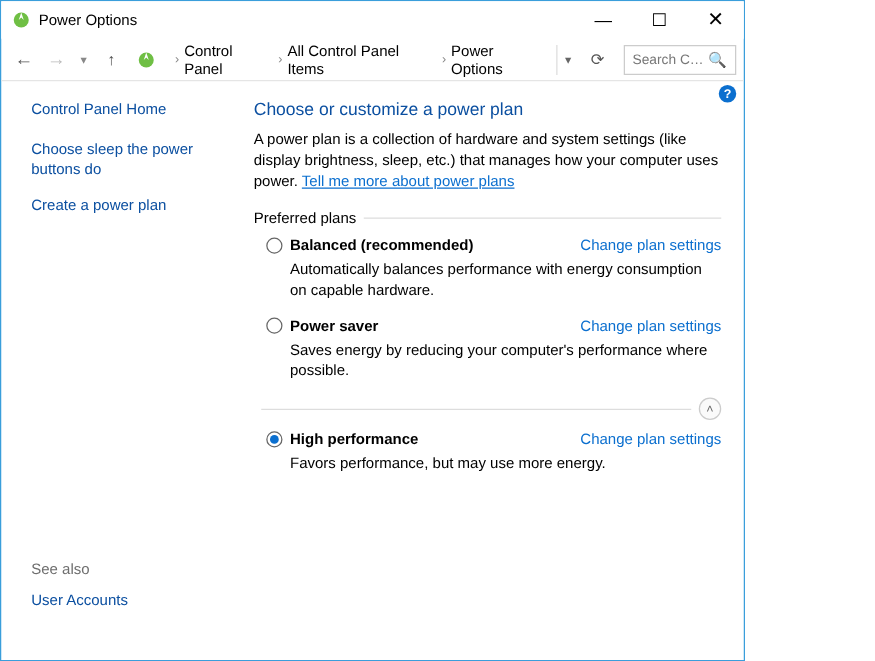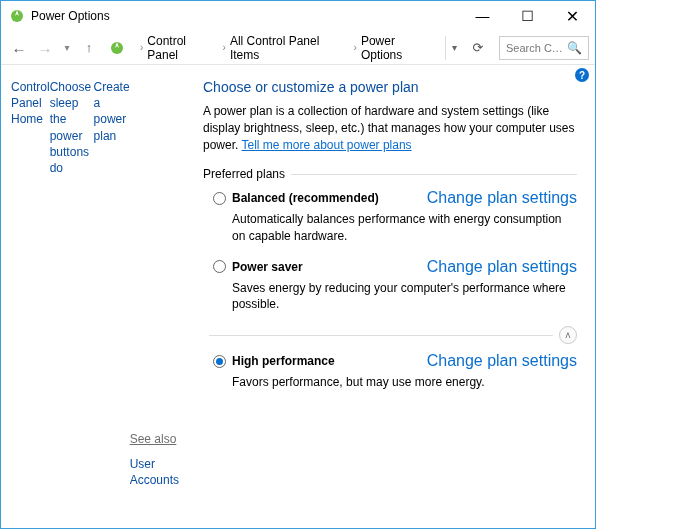--- a/index.html
+++ b/index.html
@@ -19,41 +19,41 @@
     .addr-icon { width: 16px; height: 16px; margin: 0 4px 0 6px; }
     .breadcrumb { flex: 1; display: flex; align-items: center; font-size: 12px; color: #000; padding: 0 4px; border: 1px solid transparent; height: 24px; }
     .breadcrumb .sep { color: #888; margin: 0 4px; font-size: 10px; }
     .bc-link { color: #000; }
     .addr-drop { width: 18px; height: 24px; display: flex; align-items: center; justify-content: center; color: #666; font-size: 10px; border-left: 1px solid #ddd; }
     .refresh { width: 26px; height: 24px; display: flex; align-items: center; justify-content: center; color: #555; font-size: 13px; }
     .search-box { width: 90px; height: 24px; border: 1px solid #ccc; display: flex; align-items: center; padding: 0 6px; font-size: 11px; color: #777; margin-left: 6px; }
     .search-box .label { flex: 1; white-space: nowrap; overflow: hidden; text-overflow: ellipsis; }
     .search-box .mag { font-size: 12px; color: #555; margin-left: 4px; }
     .body { flex: 1; display: flex; position: relative; overflow: hidden; }
-    .sidebar { width: 188px; padding: 14px 10px 10px 10px; display: flex; flex-direction: row; font-size: 12px; }
+    .sidebar { width: 188px; padding: 14px 10px 10px 24px; display: flex; flex-direction: column; font-size: 12px; }
     .sidebar a { color: #0b4fa0; text-decoration: none; display: block; line-height: 1.35; }
     .cp-home { margin-bottom: 16px; }
     .side-item { margin-bottom: 12px; position: relative; }
     .side-item.has-icon { padding-left: 0; }
     .side-icon { position: absolute; left: -16px; top: 1px; width: 13px; height: 13px; }
     .see-also-block { margin-top: auto; padding-bottom: 30px; }
-    .see-also { color: #6e6e6e; font-size: 12px; margin-bottom: 10px; text-decoration: underline; }
+    .see-also { color: #6e6e6e; font-size: 12px; margin-bottom: 10px; }
     .main { flex: 1; padding: 14px 18px 10px 14px; font-size: 12px; color: #000; position: relative; }
     .help-badge { position: absolute; top: 3px; right: 6px; width: 14px; height: 14px; border-radius: 50%; background: #0b6fcf; color: #fff; font-size: 10px; font-weight: bold; display: flex; align-items: center; justify-content: center; }
     h1 { color: #0b4fa0; font-size: 14px; font-weight: 400; margin-bottom: 8px; }
     .intro { color: #000; line-height: 1.4; margin-bottom: 14px; }
     .intro a { color: #0b6fcf; text-decoration: underline; }
     .group-label { font-size: 12px; color: #000; display: flex; align-items: center; margin-bottom: 8px; }
     .group-label .line { flex: 1; height: 1px; background: #ddd; margin-left: 6px; }
     .plan { margin: 0 0 14px 10px; position: relative; }
     .plan-head { display: flex; align-items: center; }
     .radio { width: 13px; height: 13px; border: 1px solid #666; border-radius: 50%; margin-right: 6px; display: inline-flex; align-items: center; justify-content: center; flex-shrink: 0; }
     .radio.selected::after { content: ""; width: 7px; height: 7px; background: #0b6fcf; border-radius: 50%; display: block; }
     .plan-name { font-weight: 600; font-size: 12px; }
-    .plan-link { margin-left: auto; color: #0b6fcf; font-size: 16px; text-decoration: none; }
+    .plan-link { margin-left: auto; color: #0b6fcf; font-size: 12px; text-decoration: none; }
     .plan-desc { margin: 4px 0 0 19px; color: #000; line-height: 1.35; }
     .expand-row { display: flex; align-items: center; margin-top: 8px; margin-bottom: 8px; }
     .expand-row .line { flex: 1; height: 1px; background: #ddd; margin-left: 6px; }
     .exp-btn { width: 18px; height: 18px; border: 1px solid #ccc; border-radius: 50%; margin-left: 6px; display: flex; align-items: center; justify-content: center; font-size: 10px; color: #666; background: #fafafa; }
   </style>
 </head>
 <body>
 
 <div class="window">
   <div class="titlebar">

